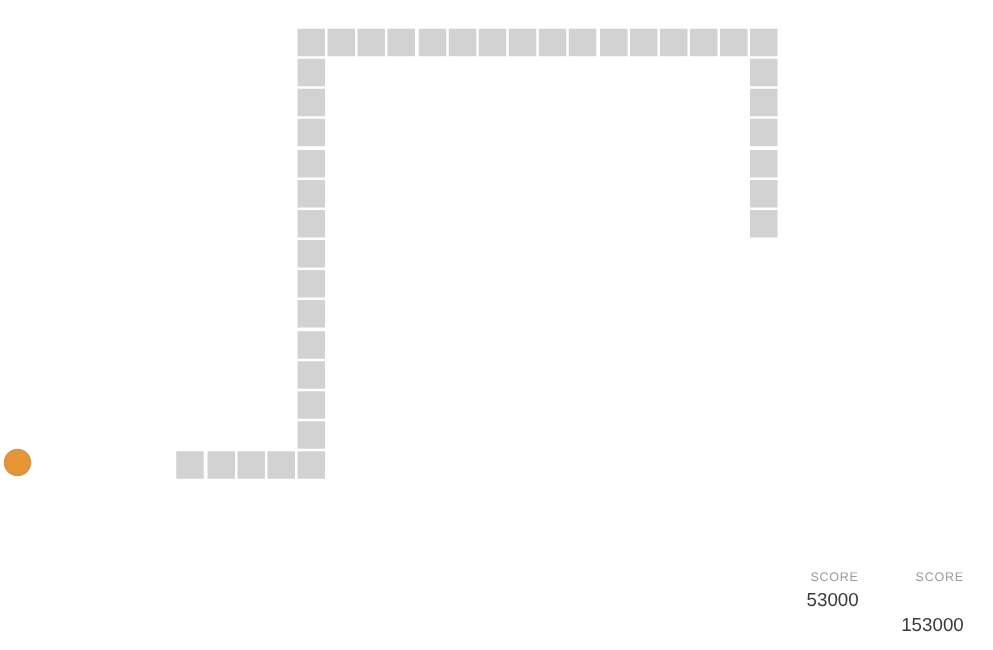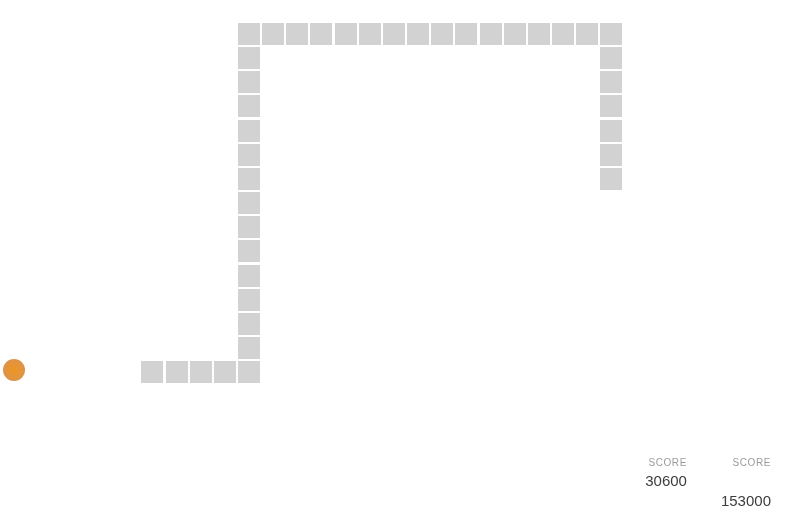--- a/index.html
+++ b/index.html
@@ -95,21 +95,21 @@
       <div class="snake-cell" style="left: 600.25px; top: 119.6px; width: 22px; height: 22px; background: rgb(210, 210, 210);"></div>
       <div class="snake-cell" style="left: 600.25px; top: 143.75px; width: 22px; height: 22px; background: rgb(210, 210, 210);"></div>
       <div class="snake-cell" style="left: 600.25px; top: 167.9px; width: 22px; height: 22px; background: rgb(210, 210, 210);"></div>
     </div>
 
   <div id="food" style="left: 3px; top: 359px; width: 22px; height: 22px;"></div>
 
   <div class="scoreboard">
     <div class="score-col">
       <div class="label" style="color: rgb(155, 155, 155);">SCORE</div>
-      <div class="value" style="color: rgb(60, 60, 60);">30600</div>
+      <div class="value" style="color: rgb(60, 60, 60);">53000</div>
     </div>
     <div class="score-col">
       <div class="label" style="color: rgb(155, 155, 155);">SCORE</div>
       <div class="value" style="color: rgb(60, 60, 60); margin-top: 24px;">153000</div>
     </div>
   </div>
 
 </div>
 
 </body></html>

